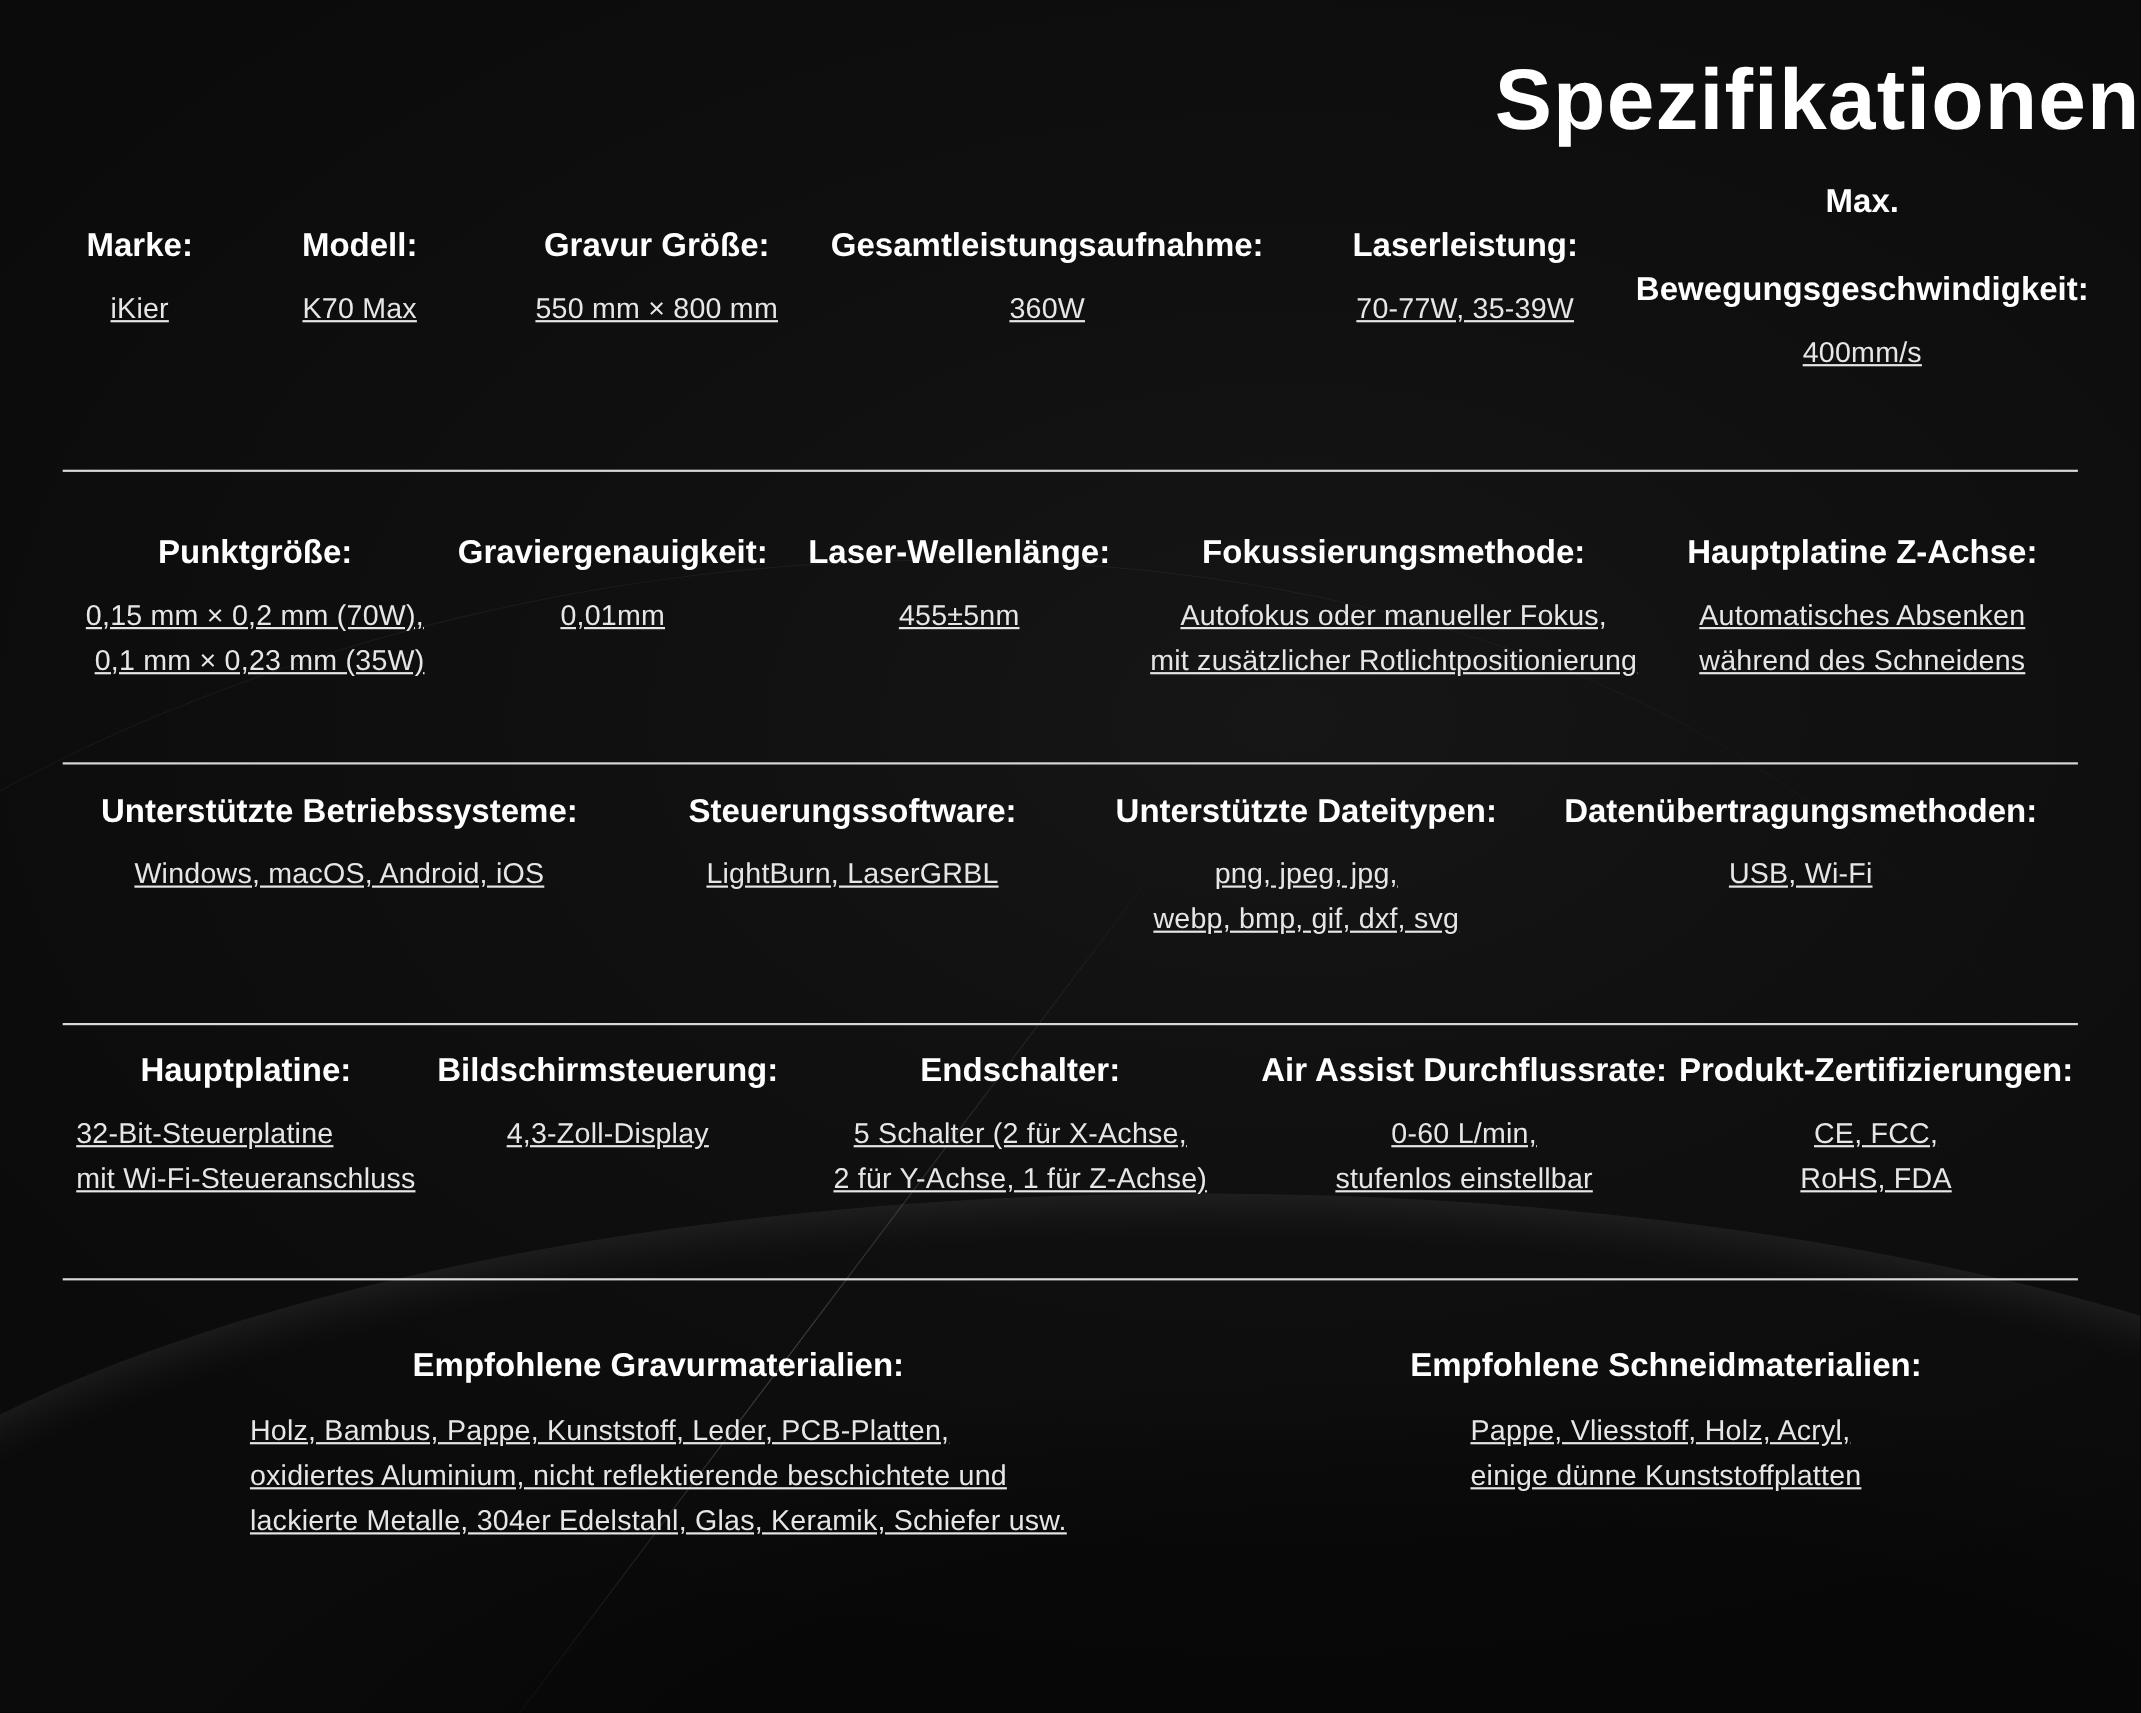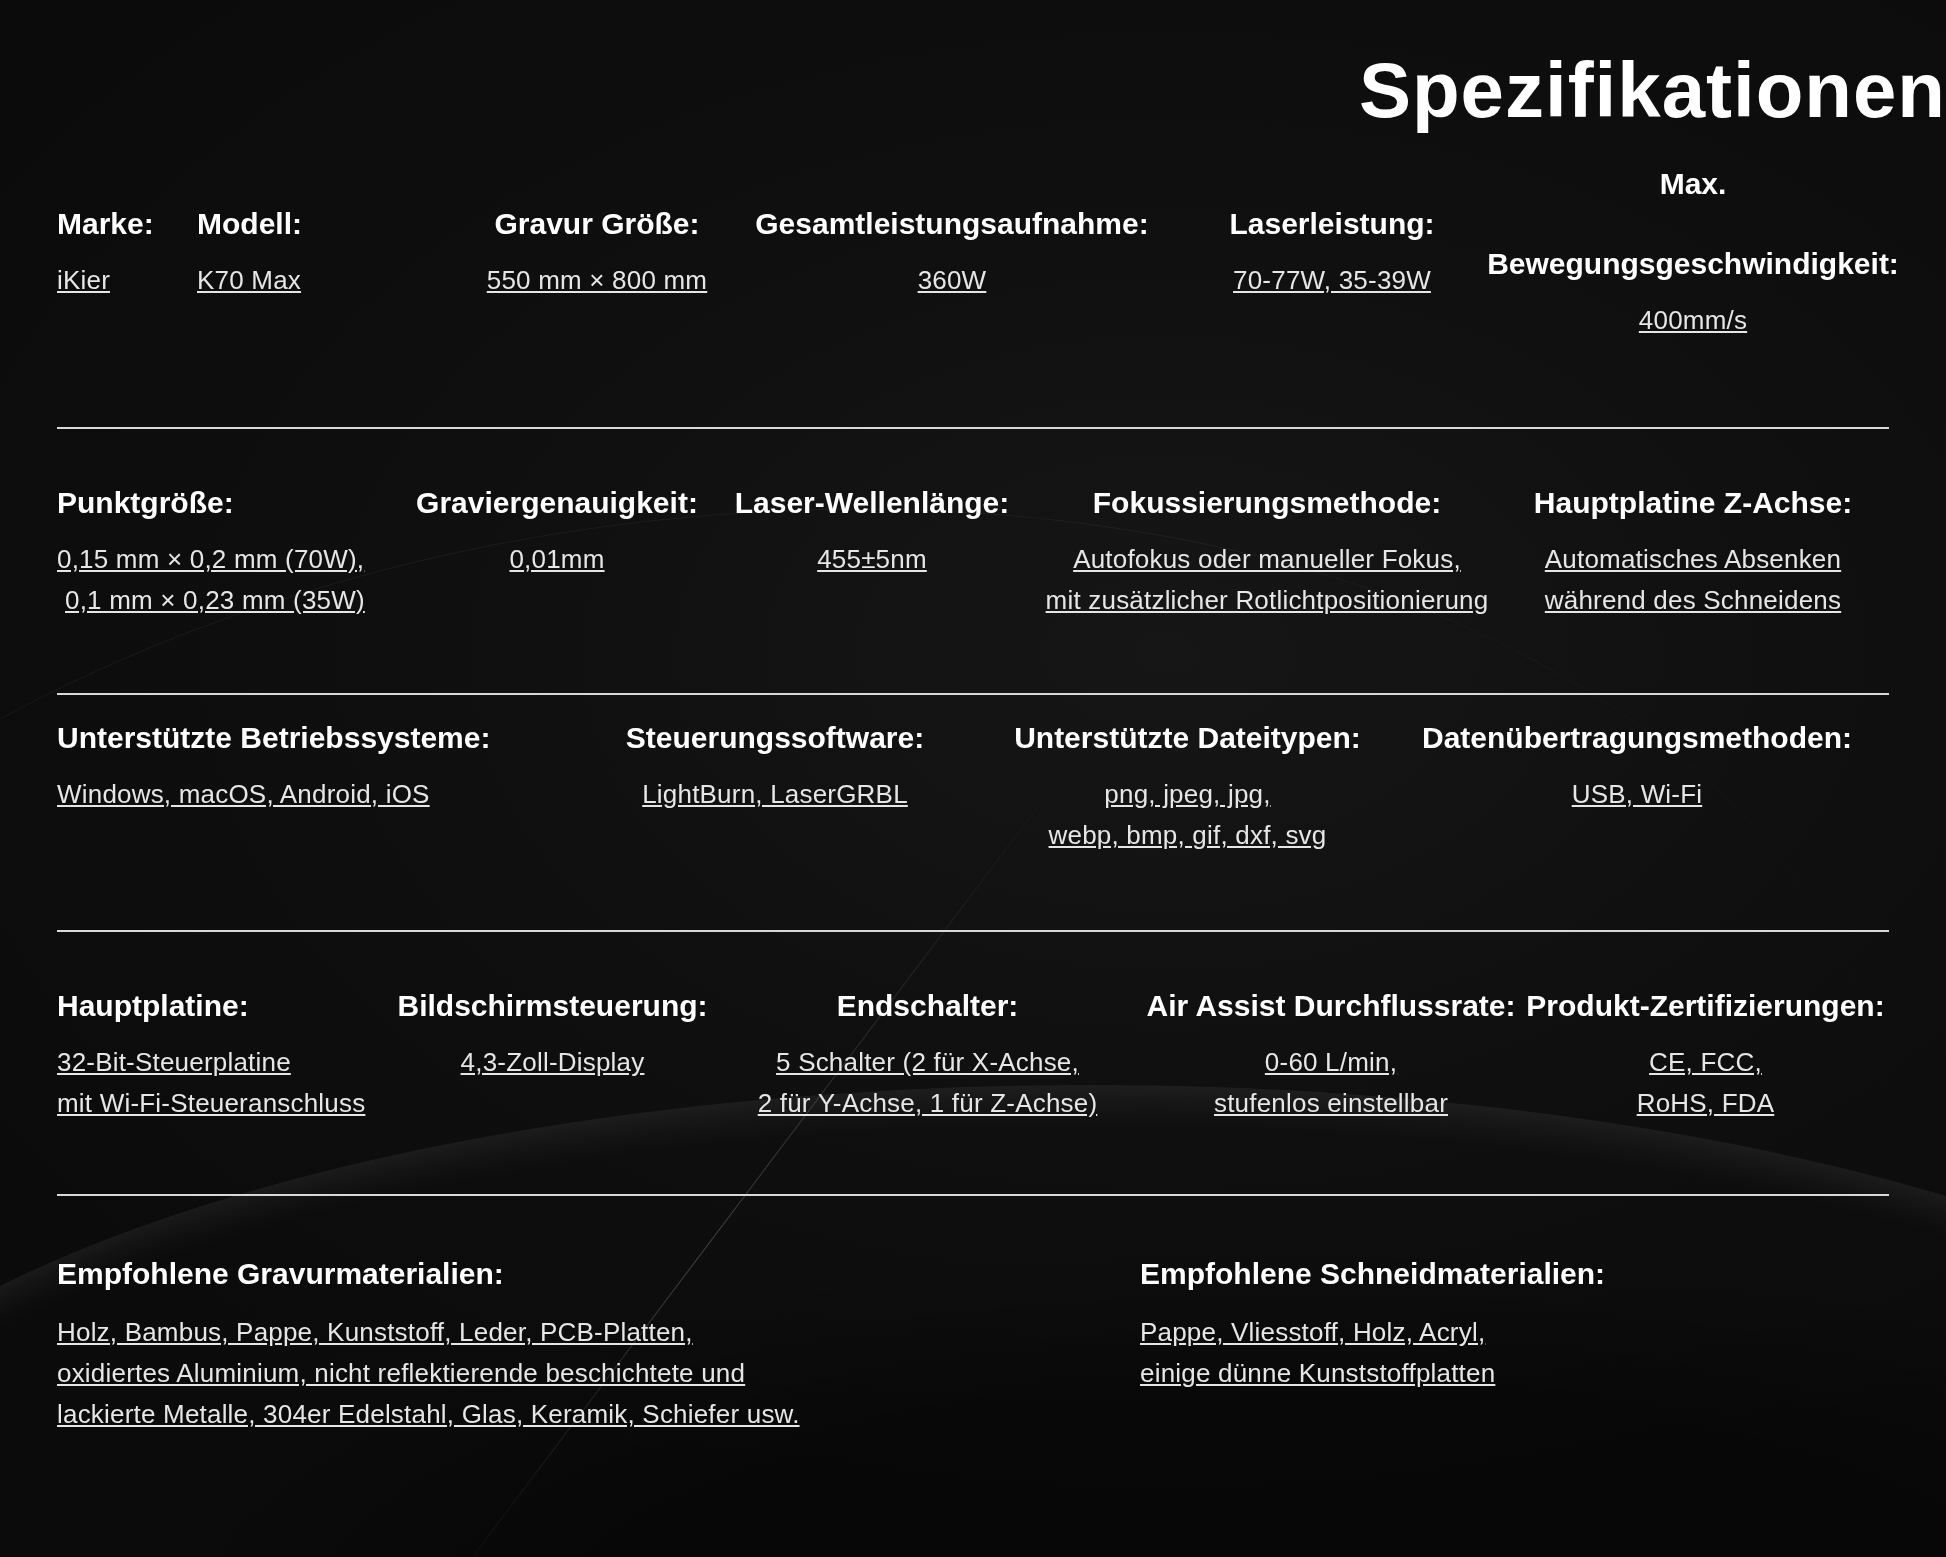--- a/index.html
+++ b/index.html
@@ -43,26 +43,26 @@
     letter-spacing:1px;
     line-height:1.15;
   }
 
   .section{padding:0 57px;}
   .grid{display:grid;}
 
   .s1{margin-top:30px;grid-template-columns:140px 260px 280px 430px 330px 392px;}
   .s2{padding-top:56px;grid-template-columns:350px 300px 330px 460px 392px;}
   .s3{padding-top:25px;grid-template-columns:503px 430px 395px 504px;}
-  .s4{padding-top:56px;grid-template-columns:333px 325px 425px 382px 367px;}
+  .s4{padding-top:24px;grid-template-columns:333px 325px 425px 382px 367px;}
   .s5{padding-top:60px;grid-template-columns:1083px 749px;}
 
   .cell{display:flex;flex-direction:column;}
   .cell.ac{align-items:center;text-align:center;}
-  .cell.al{align-items:flex-start;text-align:left;}
+  .cell.al{align-items:center;text-align:left;}
 
   .lbl{
     font-size:30px;font-weight:700;line-height:1.2;color:#ffffff;
     display:flex;flex-direction:column;justify-content:flex-end;gap:44px;
   }
   .s1 .lbl{min-height:76px;}
   .val{
     margin-top:18px;
     font-size:26px;font-weight:400;line-height:1.58;color:#e6e6e6;
     letter-spacing:0.2px;

